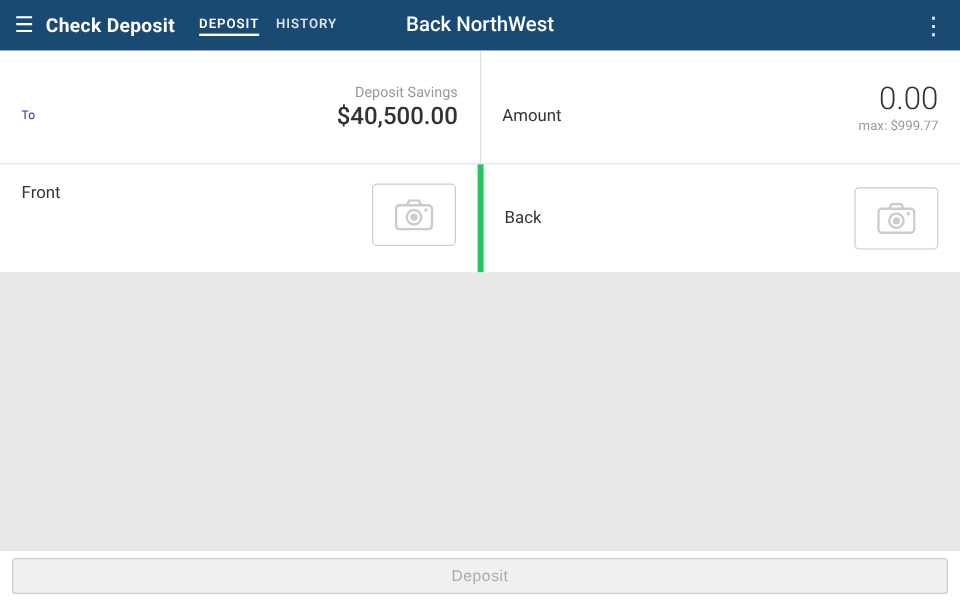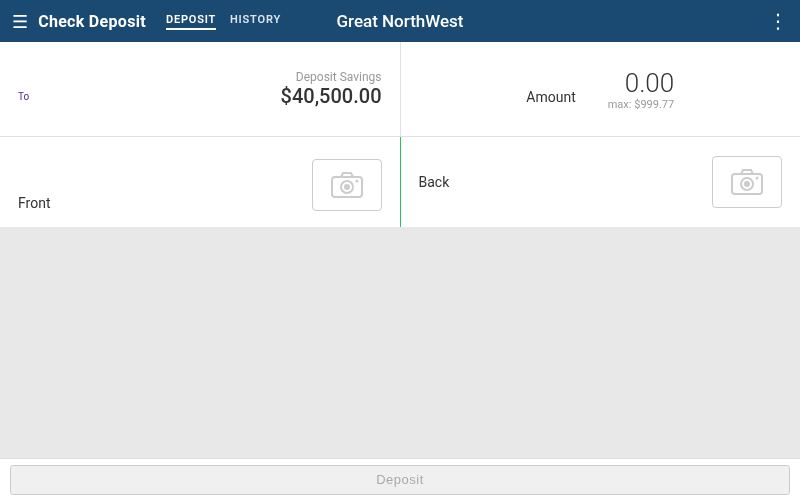--- a/index.html
+++ b/index.html
@@ -134,21 +134,21 @@
       cursor: pointer;
     }
     .amount-label {
       color: #333;
       font-size: 14px;
       font-weight: 400;
       margin-bottom: 6px;
     }
     .amount-inner {
       display: flex;
-      justify-content: center;
+      justify-content: space-between;
       align-items: flex-end;
     }
     .amount-value {
       color: #333;
       font-size: 26px;
       font-weight: 300;
       margin-left: auto;
     }
     .amount-max {
       color: #999;
@@ -160,24 +160,24 @@
       text-align: right;
     }
 
     
     .photo-row {
       display: flex;
       height: 90px;
     }
     .front-cell {
       flex: 1;
-      border-right: 1px solid #22c55e;
+      border-right: 5px solid #22c55e;
       padding: 16px 18px;
       display: flex;
-      align-items: flex-end;
+      align-items: flex-start;
       cursor: pointer;
     }
     .back-cell {
       flex: 1;
       padding: 16px 18px;
       display: flex;
       align-items: center;
       cursor: pointer;
       gap: 28px;
     }
@@ -237,21 +237,21 @@
 
 <div class="header">
   <div class="header-left">
     <span class="hamburger-icon">☰</span>
     <span class="app-title">Check Deposit</span>
     <nav class="header-nav">
       <span class="nav-item active">DEPOSIT</span>
       <span class="nav-item">HISTORY</span>
     </nav>
   </div>
-  <div class="header-center">Great NorthWest</div>
+  <div class="header-center">Back NorthWest</div>
   <div class="header-right">⋮</div>
 </div>
 
 <div class="content">
 
   <div class="form-section">
 
     <div class="top-row">
 
       <div class="to-cell">

